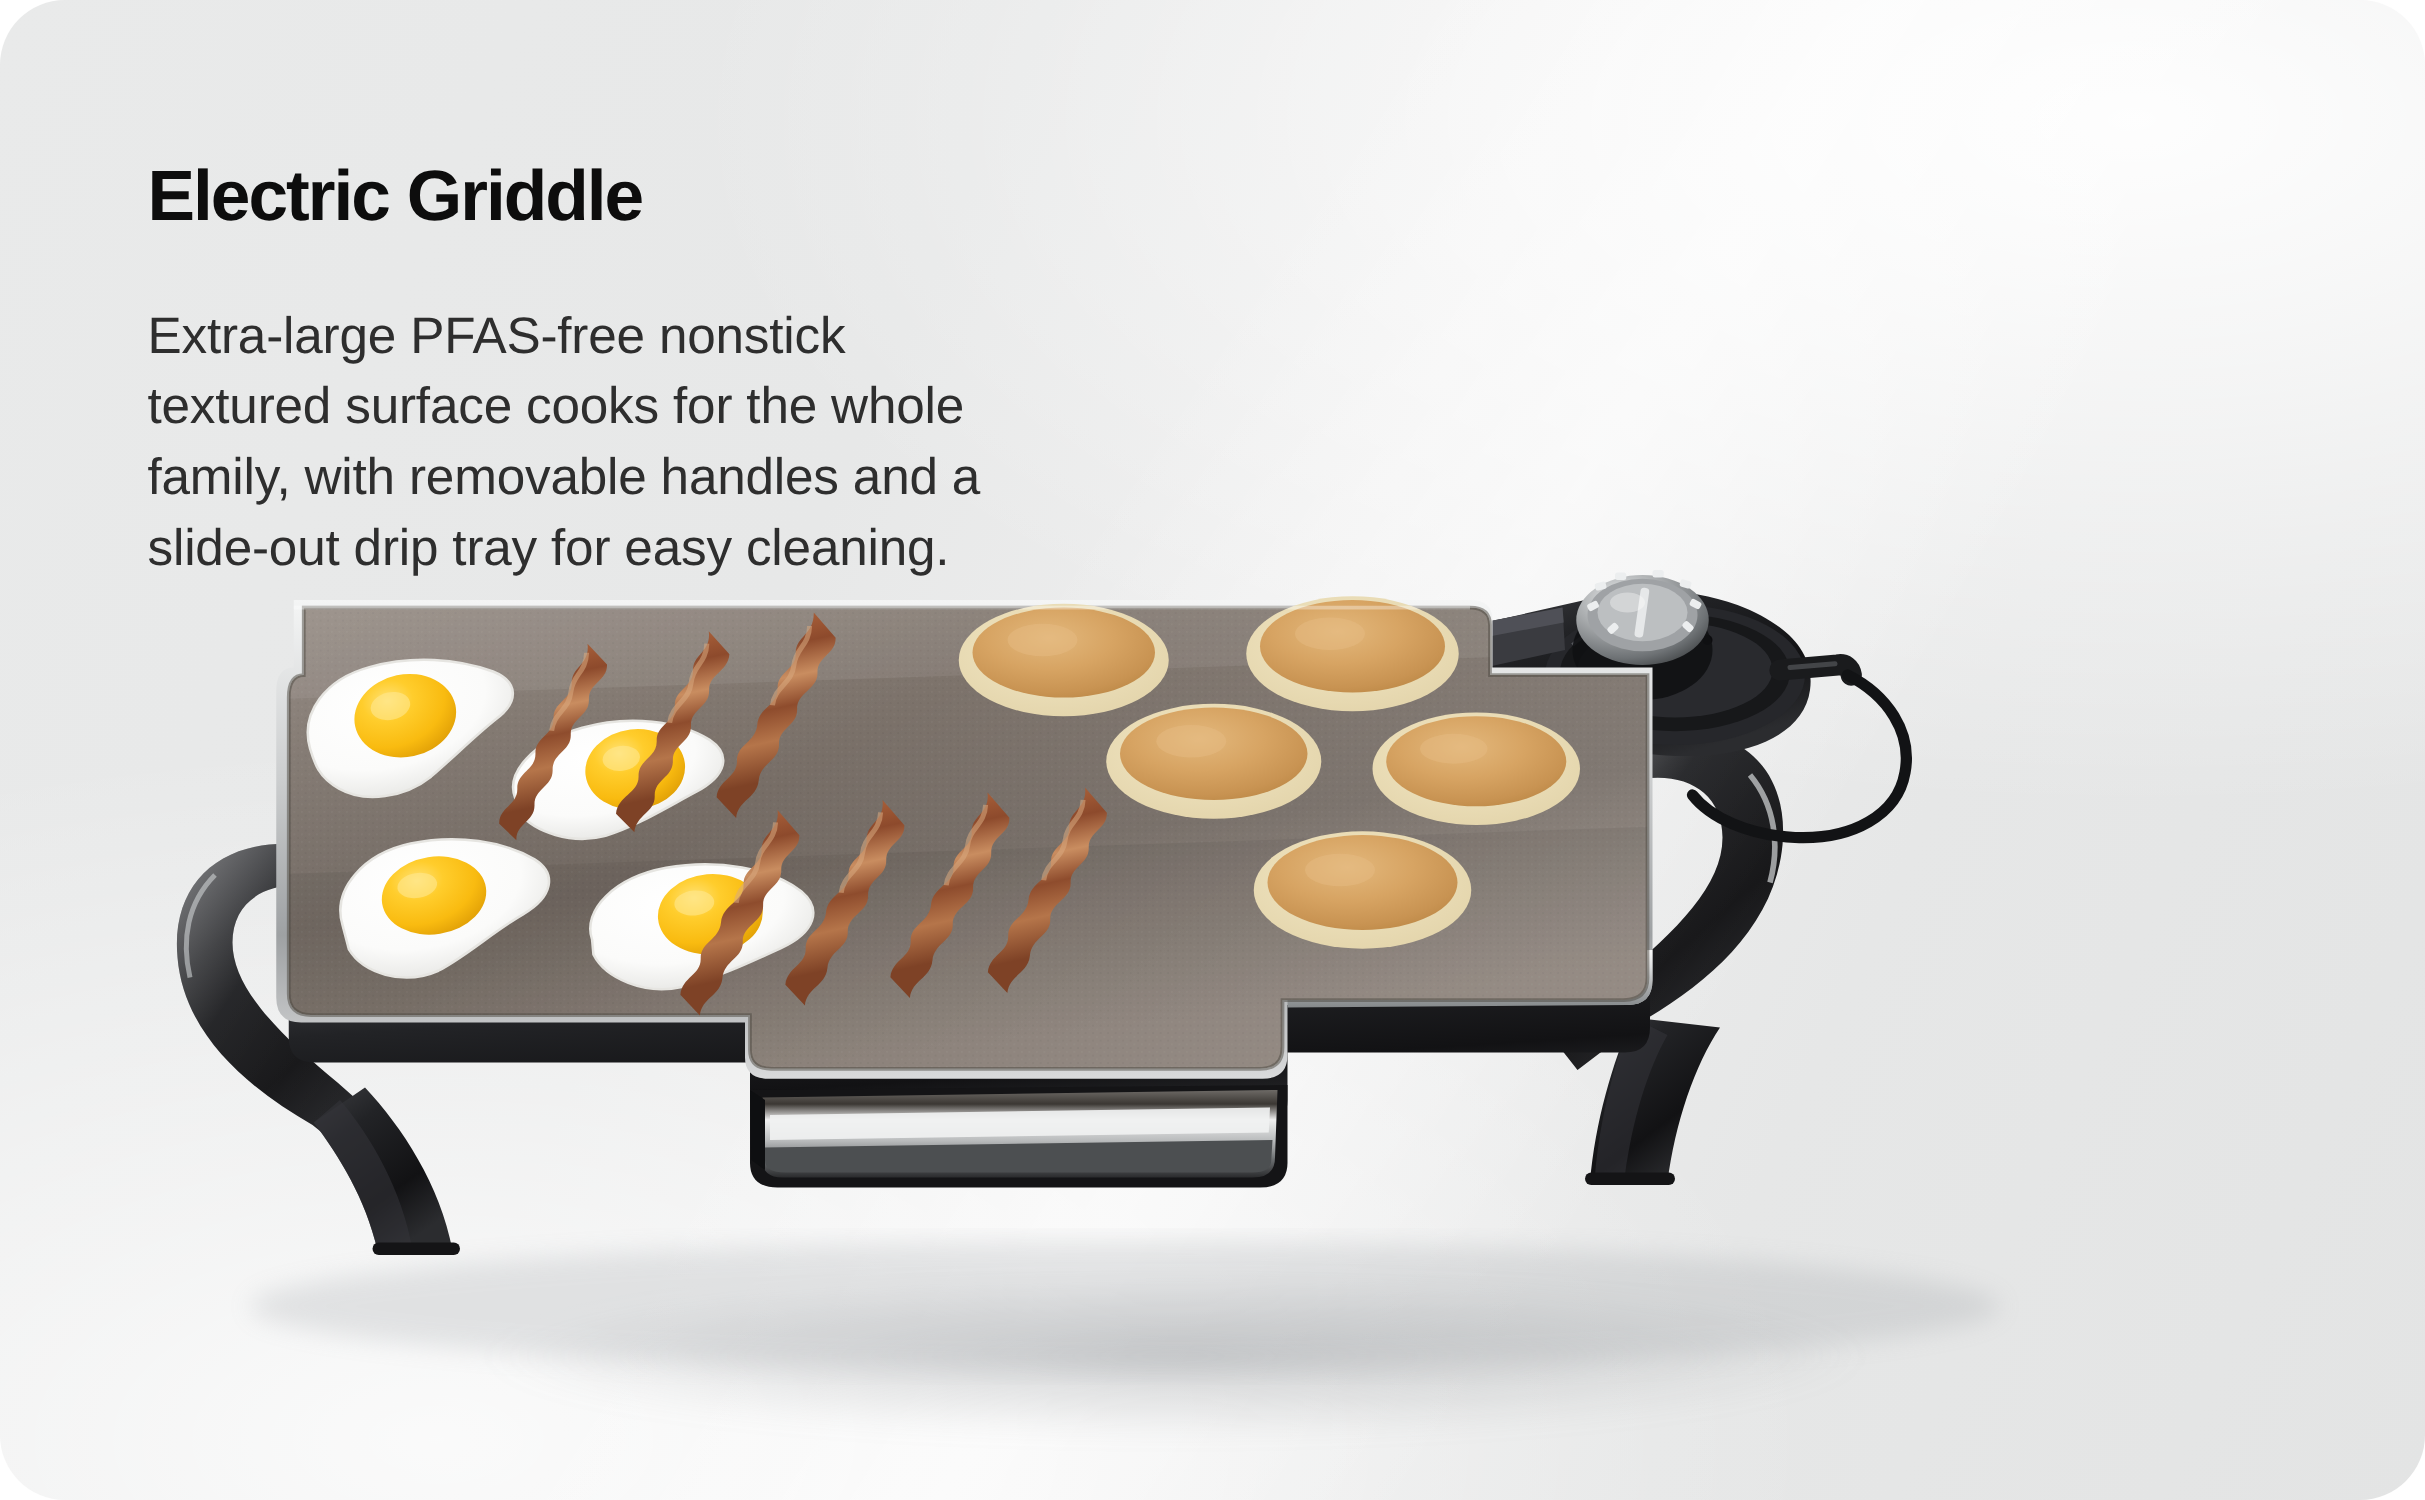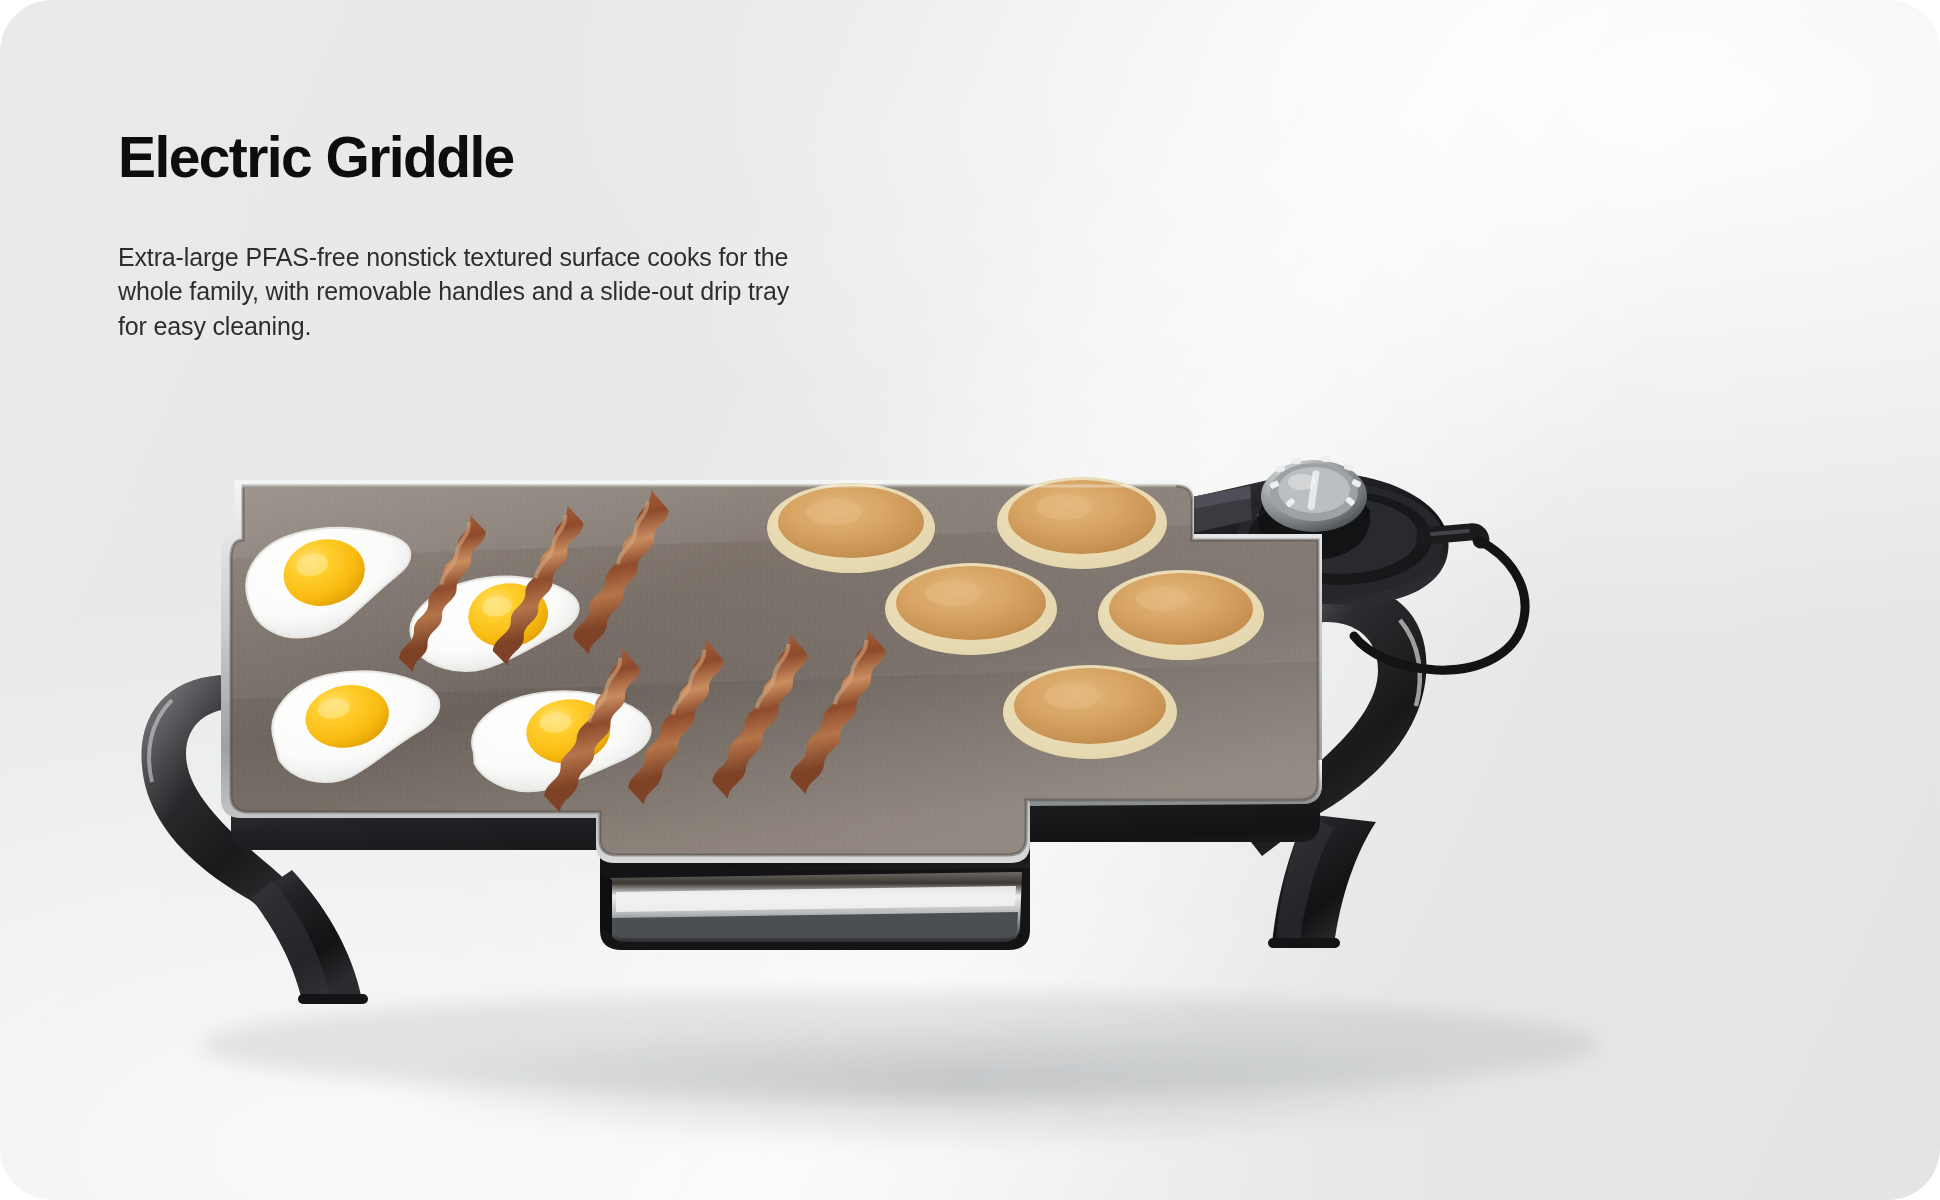--- a/index.html
+++ b/index.html
@@ -44,21 +44,21 @@
   }
   .headline {
     font-size: 57px;
     font-weight: 700;
     letter-spacing: -1.6px;
     color: #0d0d0d;
     margin: 0 0 52px 0;
     line-height: 1.05;
   }
   .subcopy {
-    font-size: 25px;
+    font-size: 41px;
     font-weight: 400;
     color: #2e2e2e;
     line-height: 1.38;
     margin: 0;
     max-width: 680px;
     letter-spacing: -0.15px;
   }
 
   
   .product {

